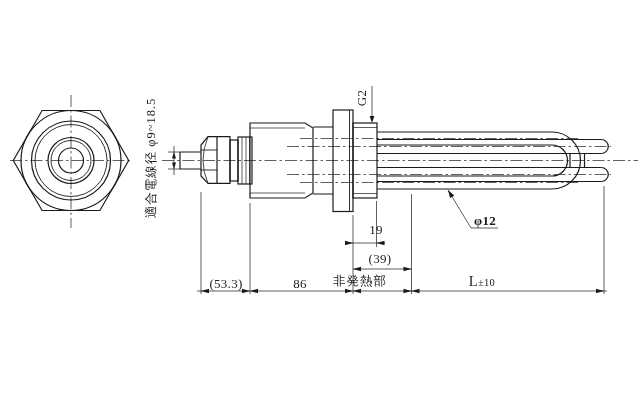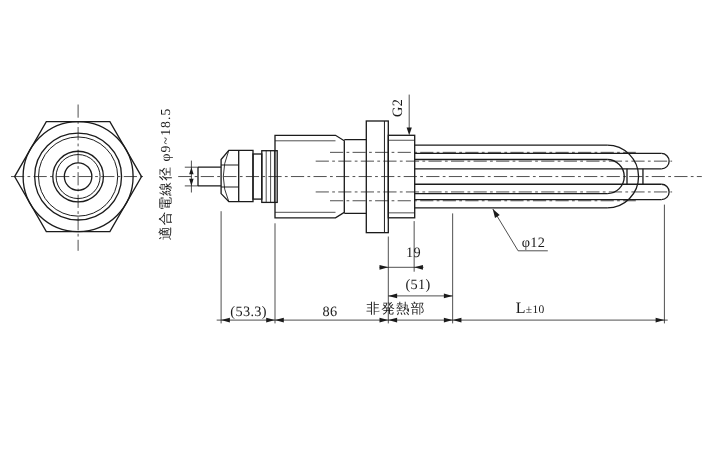--- a/index.html
+++ b/index.html
@@ -121,29 +121,29 @@
         <polygon points="353,269 361,266.8 361,271.2"></polygon>
         <polygon points="411.5,269 403.5,266.8 403.5,271.2"></polygon>
       </g>
     </g>
   </svg>
 
   <div class="t rot cjk" style="left:151px;top:158px;">適合電線径 φ9~18.5</div>
 
   <div class="t rot" style="left:361px;top:98px;">G2</div>
 
-  <div class="t" style="left:485px;top:220px;">φ12</div>
+  <div class="t" style="left:485px;top:220px;font-weight:bold;">φ12</div>
 
   <div class="t" style="left:226px;top:283px;">(53.3)</div>
 
   <div class="t" style="left:300px;top:283px;">86</div>
 
   <div class="t" style="left:376px;top:229px;">19</div>
 
-  <div class="t" style="left:380px;top:258px;">(51)</div>
+  <div class="t" style="left:380px;top:258px;">(39)</div>
 
   <div class="t cjk" style="left:360px;top:281px;">非発熱部</div>
 
   <div class="t" style="left:482px;top:281px;">
     <span class="lsym">L</span><span class="small">±10</span>
   </div>
 
 </div>
 
 </body></html>

